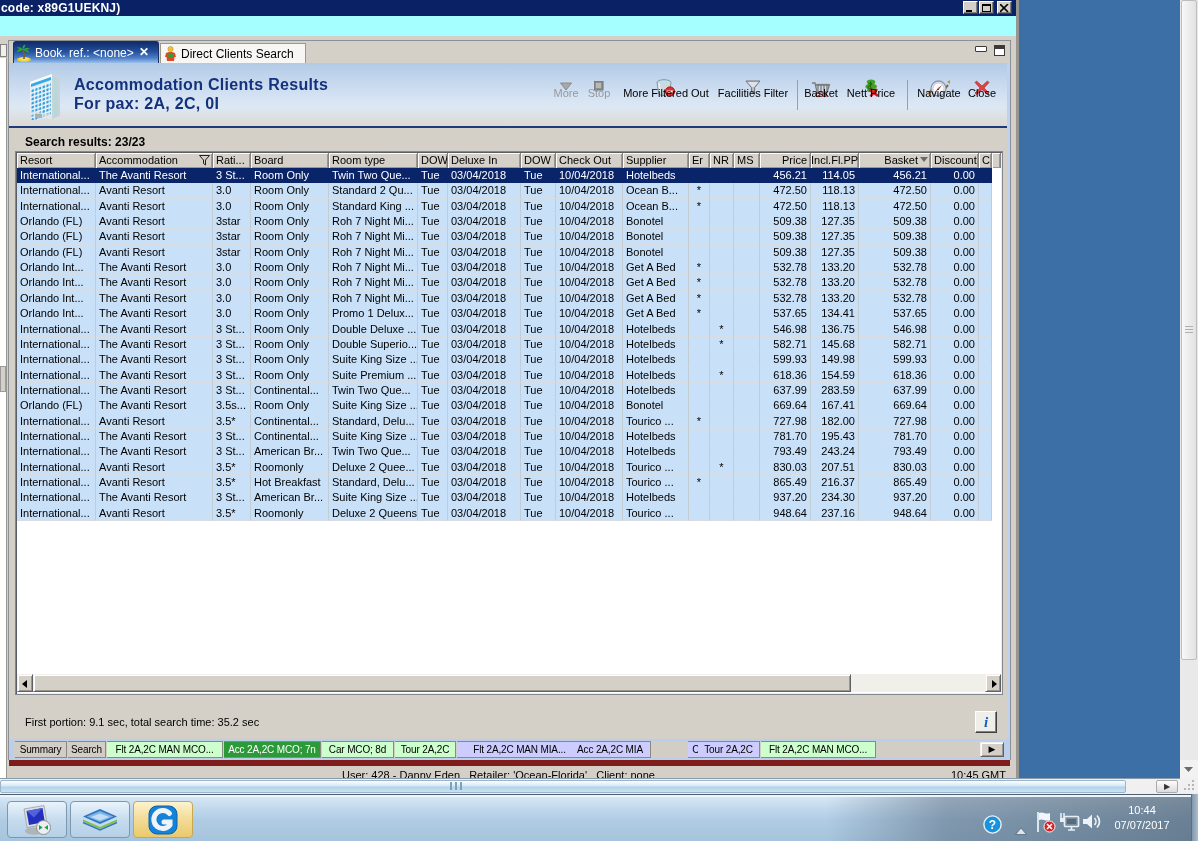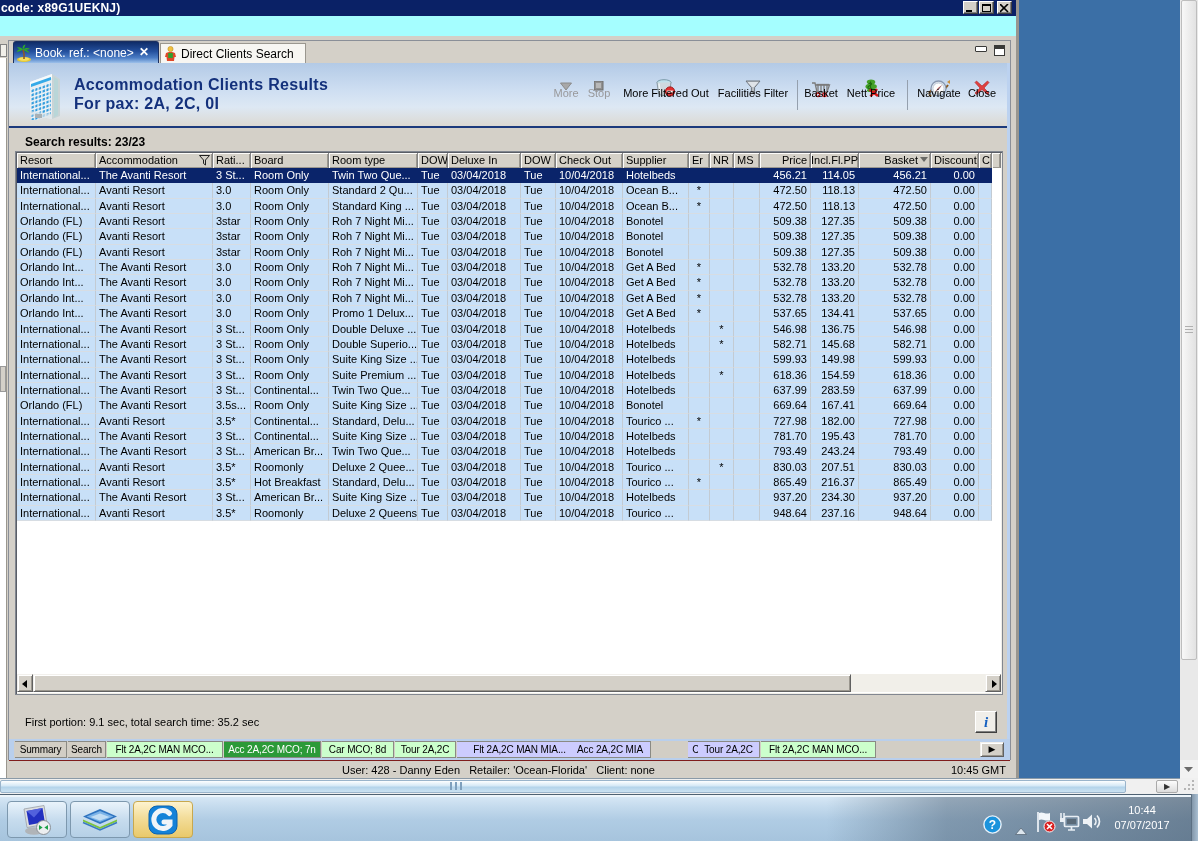--- a/index.html
+++ b/index.html
@@ -65,21 +65,21 @@
 #btabbar{left:9px;top:739px;width:1001px;height:21px;background:#b9cfec}
 #btabinner{left:14px;top:741px;width:966px;height:17px;background:#d2cec5}
 .btab{position:absolute;top:741px;height:17px;font-size:10px;letter-spacing:-0.15px;color:#000;text-align:center;line-height:16px;border:1px solid #8a8a84;border-left:none;white-space:nowrap;overflow:hidden}
 .btab:first-of-type{border-left:1px solid #8a8a84}
 .tgr{background:#d2cec5}
 .tpg{background:#ccffcc}
 .tdg{background:#2c9a38;color:#fff}
 .tlv{background:#ccccfe}
 #bnext{left:980px;top:742px;width:24px;height:15px;text-align:center;line-height:13px;font-size:9px}
 
-#sbar{left:9px;top:760px;width:1001px;height:18px;background:#d4d0c8;border-top:1px solid #7f1d1d;font-size:11px;color:#000}
+#sbar{left:9px;top:760px;width:1001px;height:18px;background:#d4d0c8;border-top:6px solid #7f1d1d;font-size:11px;color:#000}
 #sbtext{position:absolute;left:333px;top:3px;white-space:nowrap}
 #sbtime{position:absolute;right:4px;top:3px}
 
 #vsb{left:1180px;top:0;width:18px;height:778px;background:#e9e9e9}
 #vsbthumb{left:1181px;top:0;width:16px;height:660px;background:linear-gradient(90deg,#f8f8f8,#e2e2e2);border:1px solid #bdbdbd;border-radius:2px}
 #vsbgrip{left:1185px;top:326px;width:8px;height:9px;background:repeating-linear-gradient(180deg,#b0b0b0 0 1px,transparent 1px 3px)}
 #vsbdn{left:1180px;top:760px;width:18px;height:18px;background:#f2f2f2}
 #hsb{left:0;top:778px;width:1198px;height:16px;background:#f0f0f0;border-top:1px solid #8a9aa8}
 #hsbthumb{left:0;top:780px;width:1126px;height:13px;background:linear-gradient(#fdfeff,#d4e8f6 45%,#b3d3ea 55%,#cbe2f2);border:1px solid #9ab4cb;border-radius:2px}
 #hsbgrip{left:450px;top:782px;width:13px;height:8px;background:repeating-linear-gradient(90deg,#7fa0bd 0 2px,transparent 2px 5px)}

